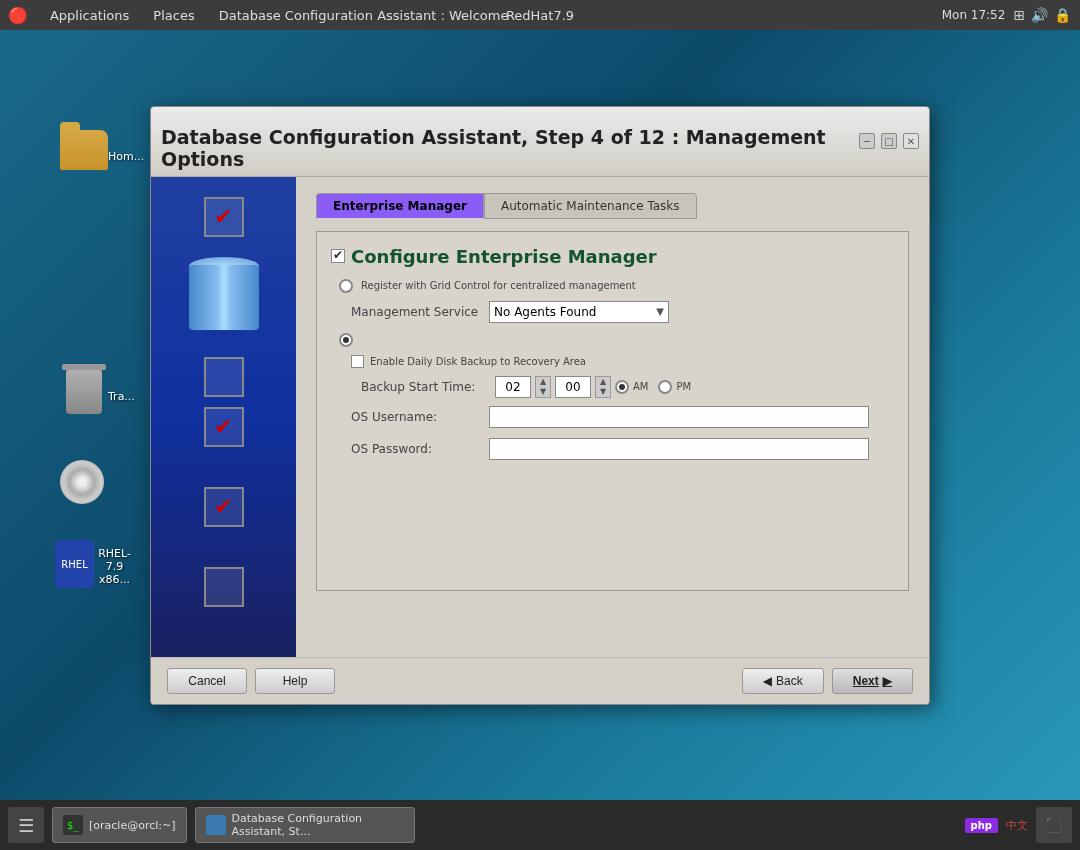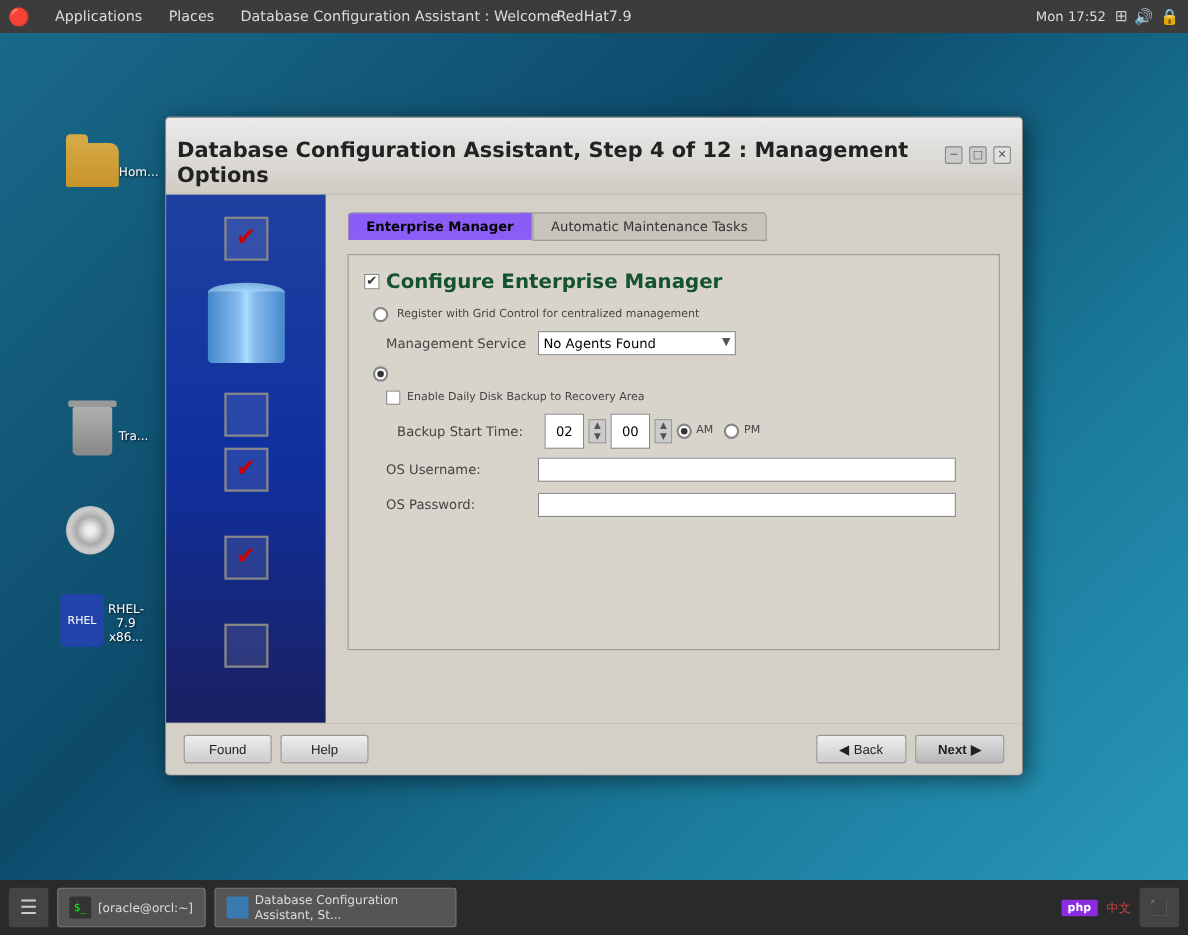--- a/index.html
+++ b/index.html
@@ -429,21 +429,21 @@
       margin-left: 30px;
       margin-bottom: 8px;
     }
     .time-label {
       font-size: 12px;
       color: #444;
       min-width: 130px;
     }
     .time-spin {
       width: 36px;
-      height: 32px;
+      height: 22px;
       background: white;
       border: 1px solid #888;
       text-align: center;
       font-size: 12px;
       display: flex;
       align-items: center;
       justify-content: center;
     }
     .spin-btn {
       width: 16px;
@@ -493,20 +493,21 @@
       border-radius: 3px;
       cursor: pointer;
       font-size: 12px;
       color: #222;
       min-width: 80px;
       text-align: center;
     }
     .btn.primary {
       background: linear-gradient(180deg, #e0e0e0 0%, #b8b8b8 100%);
       font-weight: bold;
+      text-decoration: underline;
     }
     .btn-nav {
       display: flex;
       align-items: center;
       gap: 4px;
     }
 
     
     .taskbar {
       position: absolute;
@@ -725,21 +726,21 @@
               <span class="form-label">OS Password:</span>
               <input class="text-input" type="password" value="" style="">
             </div>
 
           </div>
         </div>
       </div>
 
       <div class="dialog-footer">
         <div class="footer-left">
-          <button class="btn">Found</button>
+          <button class="btn">Cancel</button>
           <button class="btn">Help</button>
         </div>
         <div class="footer-right">
           <button class="btn btn-nav">
             <span>◀</span>
             <span>Back</span>
           </button>
           <button class="btn primary btn-nav">
             <span>Next</span>
             <span>▶</span>

